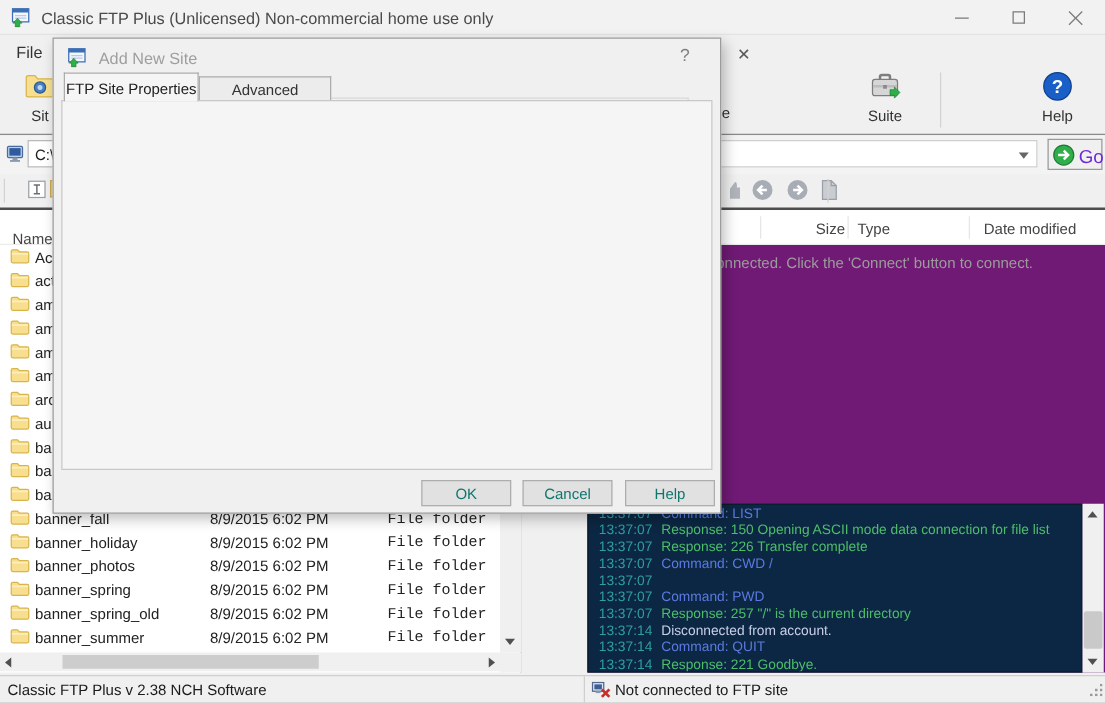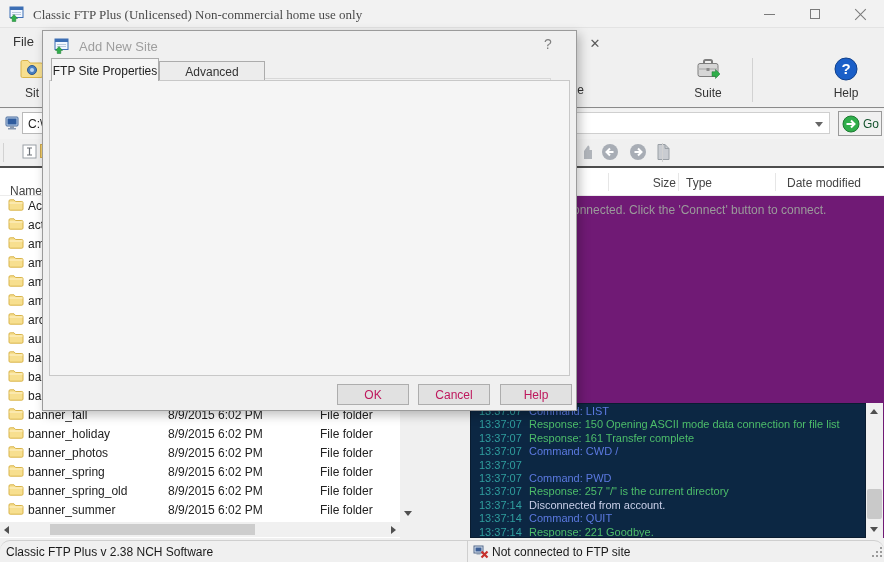--- a/index.html
+++ b/index.html
@@ -4,21 +4,21 @@
 <style>
   html,body{margin:0;padding:0;background:#d8d8d8;}
   *{box-sizing:border-box;}
   .app{position:relative;width:884px;height:562px;background:#f0f0f0;
        font-family:"Liberation Sans","DejaVu Sans",sans-serif;font-size:12px;color:#222;
        overflow:hidden;outline:1px solid #b5b5b5;}
 
   
   .titlebar{position:absolute;left:0;top:0;width:884px;height:28px;background:#f2f2f2;border-bottom:1px solid #e3e3e3;}
   .titlebar .appicon{position:absolute;left:9px;top:6px;width:16px;height:16px;}
-  .titlebar .title{position:absolute;left:33px;top:7px;font-size:13px;color:#4a4a4a;white-space:nowrap;font-family:Liberation Serif, serif;}
+  .titlebar .title{position:absolute;left:33px;top:7px;font-size:13px;color:#4a4a4a;white-space:nowrap;}
   .wbtn{position:absolute;top:0;width:46px;height:28px;}
   .wbtn.min{left:746px;}.wbtn.max{left:792px;}.wbtn.cls{left:838px;}
   .glyph-min{position:absolute;left:18px;top:14px;width:11px;height:1px;background:#7a7a7a;}
   .glyph-max{position:absolute;left:18px;top:9px;width:10px;height:10px;border:1px solid #7a7a7a;}
   .glyph-cls{position:absolute;left:17px;top:8px;width:12px;height:12px;}
   .glyph-cls:before,.glyph-cls:after{content:"";position:absolute;left:5px;top:-1px;width:1px;height:15px;background:#7a7a7a;}
   .glyph-cls:before{transform:rotate(45deg);}.glyph-cls:after{transform:rotate(-45deg);}
 
   
   .menubar{position:absolute;left:0;top:29px;width:884px;height:23px;}
@@ -41,42 +41,42 @@
   .addressbar{position:absolute;left:0;top:109px;width:884px;height:30px;background:#f3f3f3;}
   .pc-icon{position:absolute;left:4px;top:6px;}
   .combo{position:absolute;background:#fff;border:1px solid #b9b9b9;height:22px;top:3px;}
   .combo-local{left:22px;width:300px;}
   .combo-remote{left:474px;width:356px;border-color:#cfcfcf;}
   .combo .ctext{position:absolute;left:5px;top:4px;white-space:nowrap;color:#222;}
   .chev{width:0;height:0;border-left:4px solid transparent;border-right:4px solid transparent;border-top:5px solid #666;}
   .combo .chev{position:absolute;right:6px;top:9px;}
   .go-btn{position:absolute;left:838px;top:2px;width:44px;height:25px;background:#f0f0f0;border:1px solid #9a9a9a;}
   .go-btn svg{position:absolute;left:3px;top:3px;}
-  .go-btn .golabel{position:absolute;left:24px;top:5px;font-size:12px;color:#14532d;text-align:right;}
+  .go-btn .golabel{position:absolute;left:24px;top:5px;font-size:15px;color:#6d28d9;text-align:right;}
 
   
   .toolbar2{position:absolute;left:0;top:139px;width:884px;height:27px;}
   .t2-sep-l{position:absolute;left:3px;top:4px;width:1px;height:19px;background:#d2d2d2;}
   .t2-rename{position:absolute;left:22px;top:5px;}
   .t2-folderup{position:absolute;left:40px;top:5px;width:12px;height:14px;background:#f2cf6e;border:1px solid #cda84d;}
   .t2-right-icons{position:absolute;left:580px;top:4px;}
   .t2-right-icons span{display:inline-block;margin-right:6px;vertical-align:top;}
   .t2-sep-r{position:absolute;left:662px;top:4px;width:1px;height:19px;background:#d2d2d2;}
   .pane-topline{position:absolute;left:0;top:166px;width:884px;height:2px;background:#4d4d4d;}
 
   
   .left-pane{position:absolute;left:0;top:168px;width:417px;height:370px;background:#fff;border-right:1px solid #a0a0a0;}
   .pane-header{position:absolute;left:0;top:0;width:100%;height:28px;background:#fff;border-bottom:1px solid #ececec;color:#444;}
   .pane-header .hname{position:absolute;left:10px;top:16px;}
   .file-list{position:absolute;left:0;top:28px;width:400px;height:323px;overflow:hidden;}
   .file-row{position:relative;height:19px;}
   .file-icon{position:absolute;left:8px;top:2px;}
   .fname{position:absolute;left:28px;top:3px;white-space:nowrap;}
   .fdate{position:absolute;left:168px;top:3px;white-space:nowrap;}
-  .ftype{position:absolute;left:320px;top:3px;white-space:nowrap;}
+  .ftype{position:absolute;left:310px;top:3px;white-space:nowrap;font-family:Liberation Mono, monospace;}
 
   
   .vscroll{position:absolute;left:400px;top:28px;width:17px;height:326px;background:#f0f0f0;}
   .vs-thumb{position:absolute;left:1px;top:18px;width:15px;height:110px;background:#cdcdcd;}
   .arrow{width:0;height:0;}
   .vs-up{position:absolute;left:4px;top:6px;border-left:4px solid transparent;border-right:4px solid transparent;border-bottom:5px solid #505050;}
   .vs-down{position:absolute;left:4px;bottom:6px;border-left:4px solid transparent;border-right:4px solid transparent;border-top:5px solid #505050;}
   .hscroll{position:absolute;left:0;top:354px;width:400px;height:15px;background:#f0f0f0;}
   .hs-left{position:absolute;left:4px;top:4px;border-top:4px solid transparent;border-bottom:4px solid transparent;border-right:5px solid #505050;}
   .hs-right{position:absolute;right:4px;top:4px;border-top:4px solid transparent;border-bottom:4px solid transparent;border-left:5px solid #505050;}
@@ -96,21 +96,21 @@
   .log-line{position:relative;height:13.4px;white-space:nowrap;}
   .lt{position:absolute;left:8px;color:#2f9e9e;}
   .lm{position:absolute;left:58px;}
   .lm.command{color:#5b79e0;}
   .lm.response{color:#4dbd6a;}
   .lm.info{color:#c9cfe8;}
   .log-scroll{position:absolute;left:396px;top:235px;width:17px;height:135px;background:#f0f0f0;}
   .ls-thumb{position:absolute;left:1px;top:86px;width:15px;height:30px;background:#c9c9c9;border-radius:2px;}
 
   
-  .statusbar{position:absolute;left:0;top:540px;width:884px;height:22px;background:#f0f0f0;border-top:1px solid #cfcfcf;border-radius:10px;}
+  .statusbar{position:absolute;left:0;top:540px;width:884px;height:22px;background:#f0f0f0;border-top:1px solid #cfcfcf;}
   .sb-left{position:absolute;left:6px;top:4px;color:#1a1a1a;}
   .sb-sep{position:absolute;left:467px;top:0;width:1px;height:22px;background:#cfcfcf;}
   .sb-icon{position:absolute;left:473px;top:4px;}
   .sb-right{position:absolute;left:492px;top:4px;color:#1a1a1a;}
   .grip{position:absolute;right:2px;bottom:2px;}
 
   
   .dialog{position:absolute;left:42px;top:30px;width:535px;height:381px;background:#f0f0f0;
           border:1px solid #9b9b9b;box-shadow:3px 4px 10px rgba(0,0,0,.25);z-index:10;}
   .dlg-title{position:absolute;left:0;top:0;width:100%;height:30px;}
@@ -133,21 +133,21 @@
   .l-user{left:26px;top:137px;}    .i-user{left:148px;top:133px;width:162px;}
   .l-pass{left:26px;top:161px;}    .i-pass{left:148px;top:157px;width:162px;letter-spacing:1px;}
   .cb{position:absolute;left:148px;top:183px;width:13px;height:13px;border:1px solid #333;background:#fff;}
   .cb:after{content:"✓";position:absolute;left:0px;top:-2px;font-size:12px;color:#111;font-weight:bold;}
   .l-remember{left:166px;top:184px;}
   .l-secure{left:26px;top:207px;}
   .select{position:absolute;left:148px;top:202px;width:162px;height:22px;background:#e3e3e3;border:1px solid #7a7a7a;}
   .select .stext{position:absolute;left:5px;top:4px;}
   .select .chev{position:absolute;right:7px;top:9px;border-top-color:#444;}
   .dbtn{position:absolute;top:353px;width:72px;height:21px;background:#e1e1e1;border:1px solid #adadad;
-        text-align:center;padding-top:3px;font-size:12px;color:#be185d;}
+        text-align:center;padding-top:3px;font-size:12px;color:#0f766e;}
   .b-ok{left:294px;} .b-cancel{left:375px;} .b-help{left:457px;}
 </style>
 </head>
 <body>
 
 <div class="app">
 
   <div class="titlebar">
     <span class="appicon">
       <svg width="16" height="16" viewBox="0 0 16 16">
@@ -433,21 +433,21 @@
         <div class="log-line">
           <span class="lt">13:37:07</span>
           <span class="lm command">Command: LIST</span>
         </div>
         <div class="log-line">
           <span class="lt">13:37:07</span>
           <span class="lm response">Response:  150 Opening ASCII mode data connection for file list</span>
         </div>
         <div class="log-line">
           <span class="lt">13:37:07</span>
-          <span class="lm response">Response:  161 Transfer complete</span>
+          <span class="lm response">Response:  226 Transfer complete</span>
         </div>
         <div class="log-line">
           <span class="lt">13:37:07</span>
           <span class="lm command">Command: CWD /</span>
         </div>
         <div class="log-line">
           <span class="lt">13:37:07</span>
         </div>
         <div class="log-line">
           <span class="lt">13:37:07</span>

